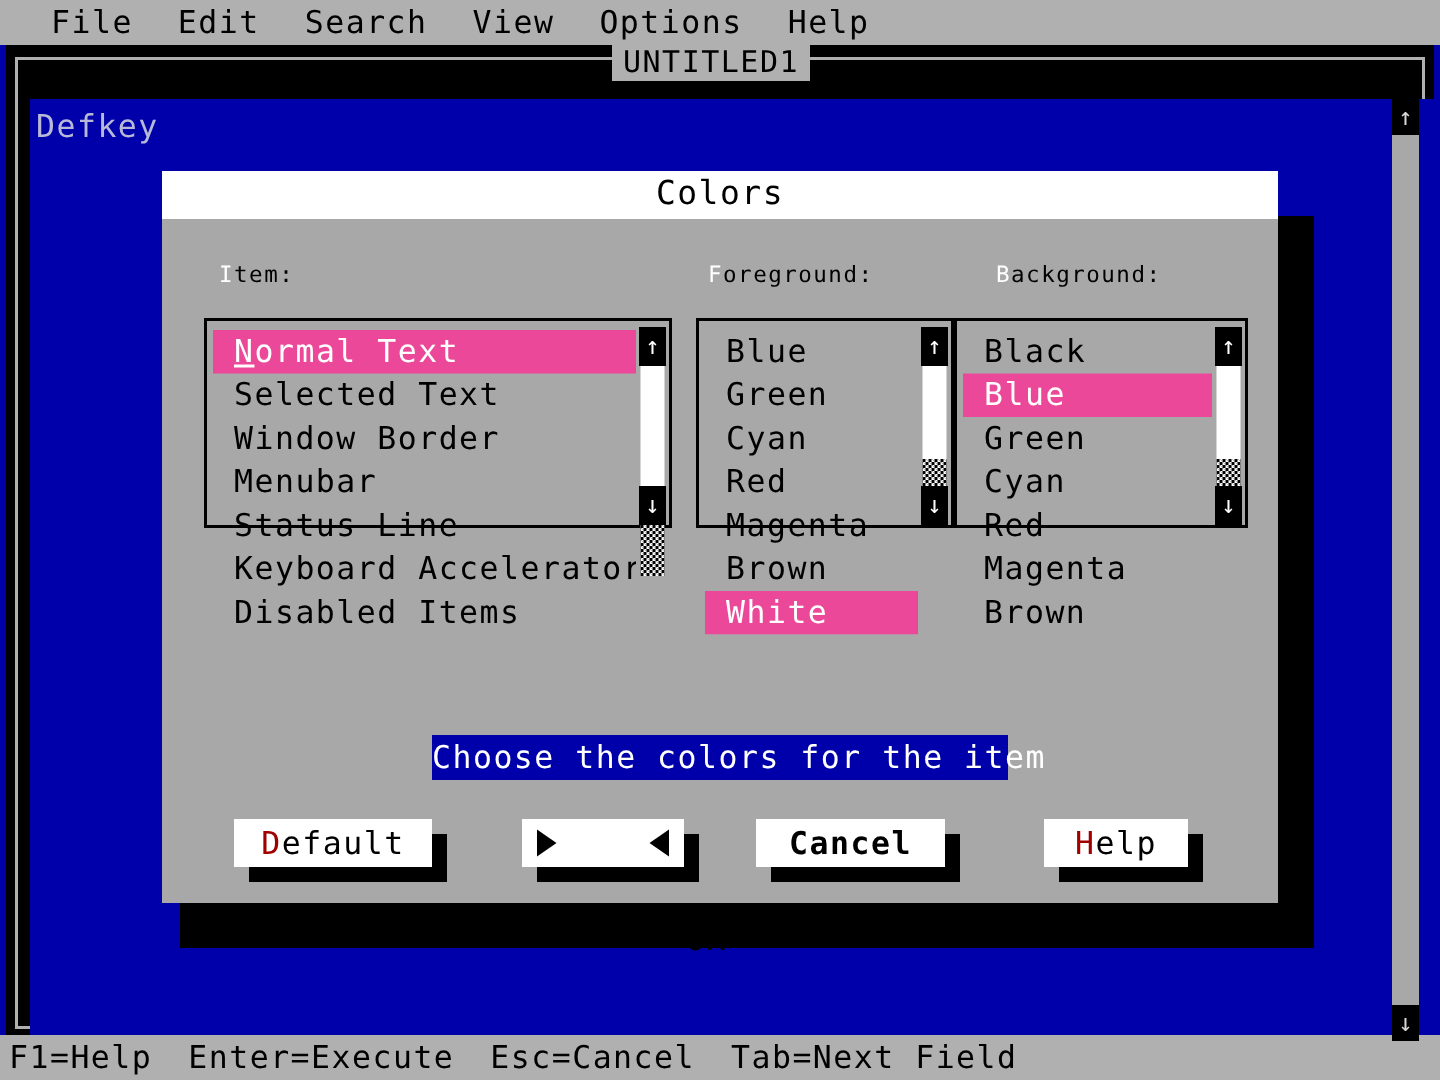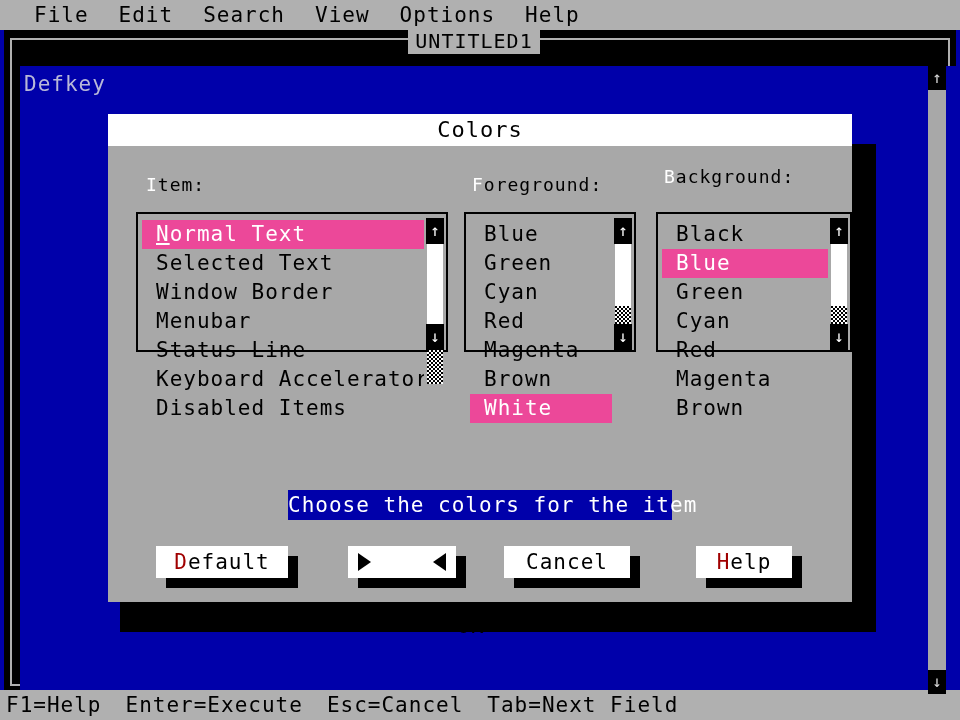--- a/index.html
+++ b/index.html
@@ -129,21 +129,21 @@
     font-size: 22px;
     letter-spacing: 1px;
     text-align: center;
     line-height: 32px;
     white-space: pre;
   }
 
   .field-label {
     position: absolute;
     color: #000;
-    font-size: 18px;
+    font-size: 15px;
     letter-spacing: 1px;
     white-space: pre;
   }
   .field-label .hot { color: #fff; }
 
   
   .listbox {
     position: absolute;
     border: 2px solid #000;
     box-sizing: border-box;
@@ -349,23 +349,23 @@
         <div class="list-row sel">White</div>
       </div>
       <div class="lsb" style="right:2px; height:132px;">
         <div class="lsb-btn lsb-up">↑</div>
         <div class="lsb-thumb" style="top:26px; height:62px;"></div>
         <div class="lsb-track" style="top:88px; height:44px;"></div>
         <div class="lsb-btn lsb-dn">↓</div>
       </div>
     </div>
 
-    <div class="field-label" style="left:556px; top:52px;"><span class="hot">B</span><span>ackground:</span></div>
-
-    <div class="listbox" style="left:548px; top:98px; width:196px; height:140px;">
+    <div class="field-label" style="left:556px; top:60px;"><span class="hot">B</span><span>ackground:</span></div>
+
+    <div class="listbox" style="left:528px; top:98px; width:196px; height:140px;">
       <div class="list-inner">
         <div class="list-row">Black</div>
         <div class="list-row sel">Blue</div>
         <div class="list-row">Green</div>
         <div class="list-row">Cyan</div>
         <div class="list-row">Red</div>
         <div class="list-row">Magenta</div>
         <div class="list-row">Brown</div>
       </div>
       <div class="lsb" style="right:2px; height:132px;">
@@ -385,21 +385,21 @@
 
     <div class="btn-wrap" style="left:240px;">
       <div class="btn-shadow" style="width:108px;"></div>
       <div class="btn" style="width:108px;">
         <span class="ok-arrow ok-arrow-l"></span>
         <span>OK</span>
         <span class="ok-arrow ok-arrow-r"></span>
       </div>
     </div>
 
-    <div class="btn-wrap" style="left:396px;">
+    <div class="btn-wrap" style="left:396px;font-weight:bold;">
       <div class="btn-shadow" style="width:126px;"></div>
       <div class="btn" style="width:126px;">Cancel</div>
     </div>
 
     <div class="btn-wrap" style="left:588px;">
       <div class="btn-shadow" style="width:96px;"></div>
       <div class="btn" style="width:96px;"><span class="hot-red">H</span><span>elp</span></div>
     </div>
 
   </div>

